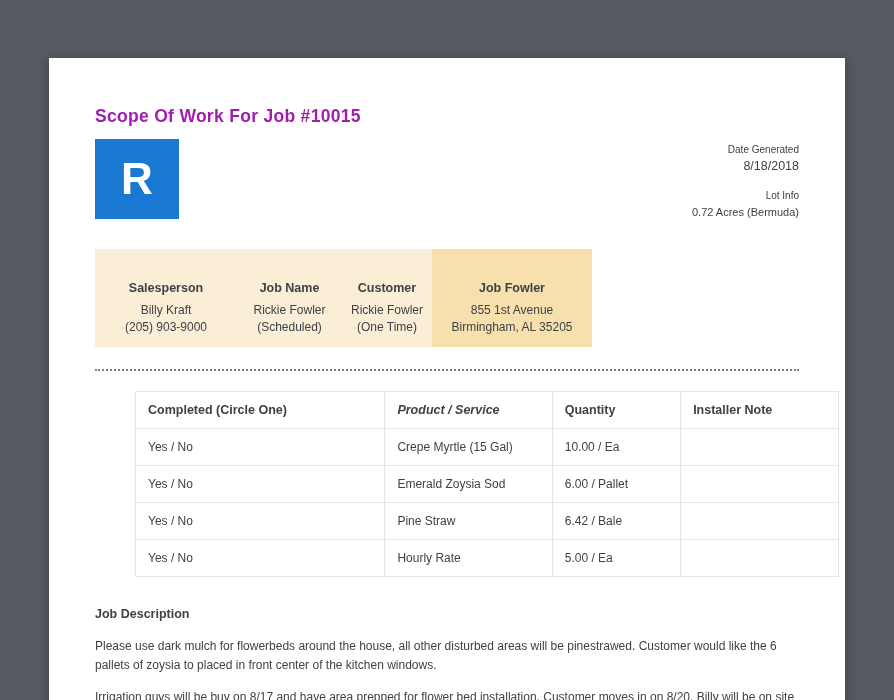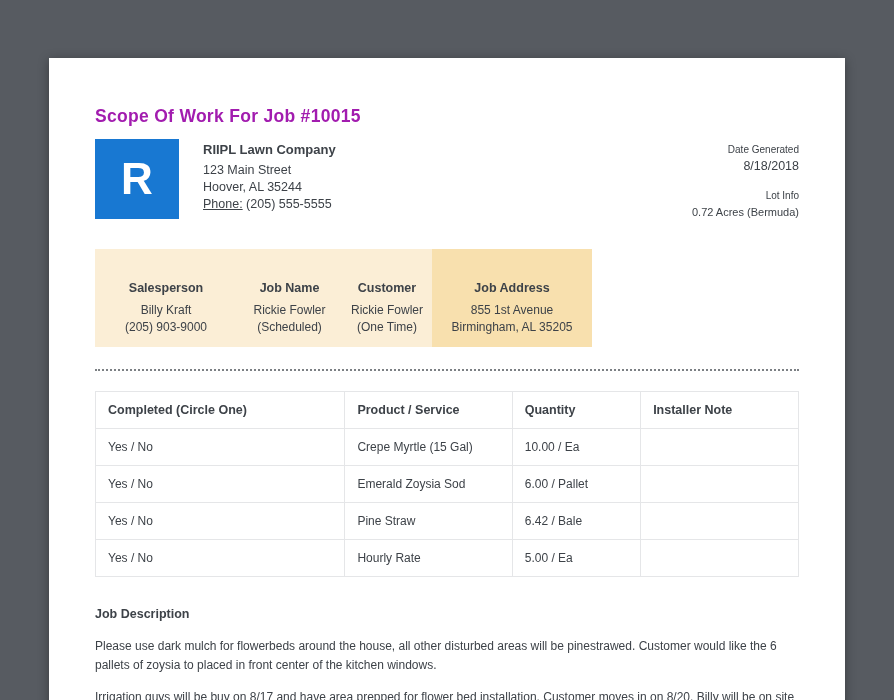--- a/index.html
+++ b/index.html
@@ -96,54 +96,49 @@
     border-top: 2px dotted #7c8084;
     height: 0;
   }
   .work-table {
     margin-top: 20px;
     width: 100%;
     border-collapse: collapse;
     table-layout: fixed;
     font-size: 12px;
     color: #3d4248;
+    margin-left: 40px;
   }
   .work-table th, .work-table td {
     border: 1px solid #e5e6e8;
     height: 37px;
     padding: 0 12px;
     text-align: left;
     vertical-align: middle;
     font-weight: 400;
   }
   .work-table th { font-weight: 700; font-size: 12.5px; }
   .w-col-0 { width: 237px; }
-  .w-col-1 { width: 159px; }
+  .w-col-1 { width: 159px; font-style: italic; }
   .w-col-2 { width: 122px; }
   .w-col-3 { width: 150px; }
   .job-desc { margin-top: 30px; font-size: 12px; }
   .jd-heading { font-weight: 700; margin: 0 0 16px 0; font-size: 12.5px; }
   .jd-para { line-height: 1.55; margin: 0 0 14px 0; }
 </style>
 </head>
 <body>
 
 <div class="page">
 
   <h1 class="doc-title">Scope Of Work For Job #10015</h1>
 
   <div class="header-row">
     <div class="logo">
       <span>R</span>
-    </div>
-    <div class="company-info">
-      <div class="company-name">RIIPL Lawn Company</div>
-      <div>123 Main Street</div>
-      <div>Hoover, AL 35244</div>
-      <div><span class="phone-label">Phone:</span> <span>(205) 555-5555</span></div>
     </div>
     <div class="meta">
       <div class="meta-group">
         <div class="meta-label">Date Generated</div>
         <div>8/18/2018</div>
       </div>
       <div class="meta-group">
         <div class="meta-label">Lot Info</div>
         <div class="lot-info-value">0.72 Acres (Bermuda)</div>
       </div>
@@ -160,21 +155,21 @@
       <div class="label">Job Name</div>
       <div>Rickie Fowler</div>
       <div>(Scheduled)</div>
     </div>
     <div class="info-col col-2">
       <div class="label">Customer</div>
       <div>Rickie Fowler</div>
       <div>(One Time)</div>
     </div>
     <div class="info-col col-3 highlight">
-      <div class="label">Job Address</div>
+      <div class="label">Job Fowler</div>
       <div>855 1st Avenue</div>
       <div>Birmingham, AL 35205</div>
     </div>
   </div>
 
   <div class="dotted-divider"></div>
 
   <table class="work-table">
     <thead>
       <tr>

